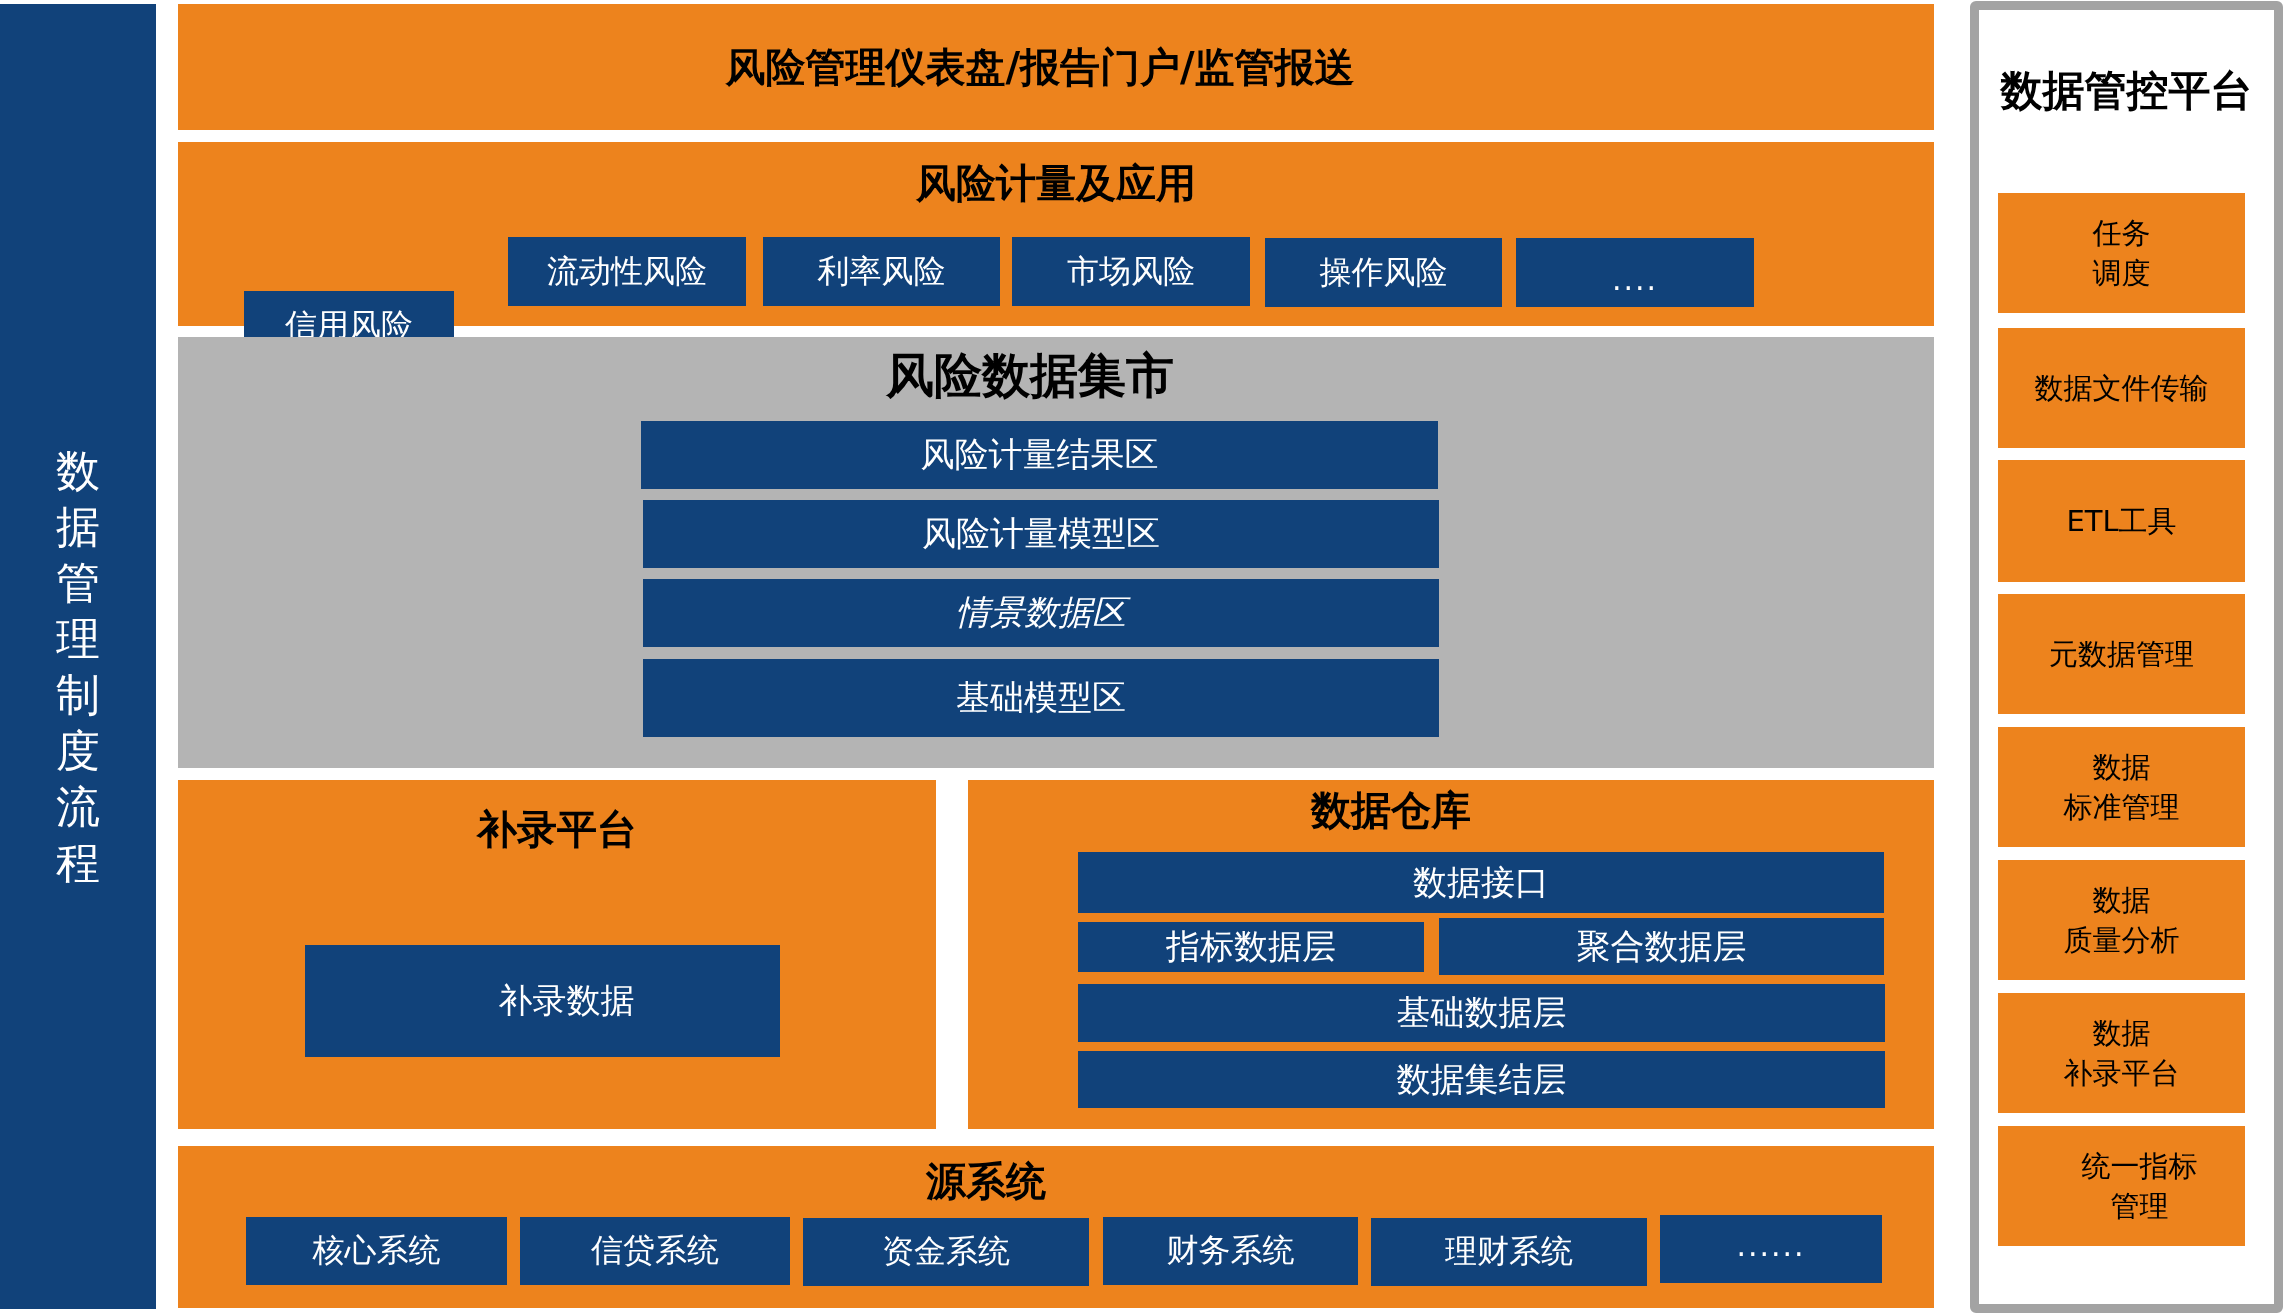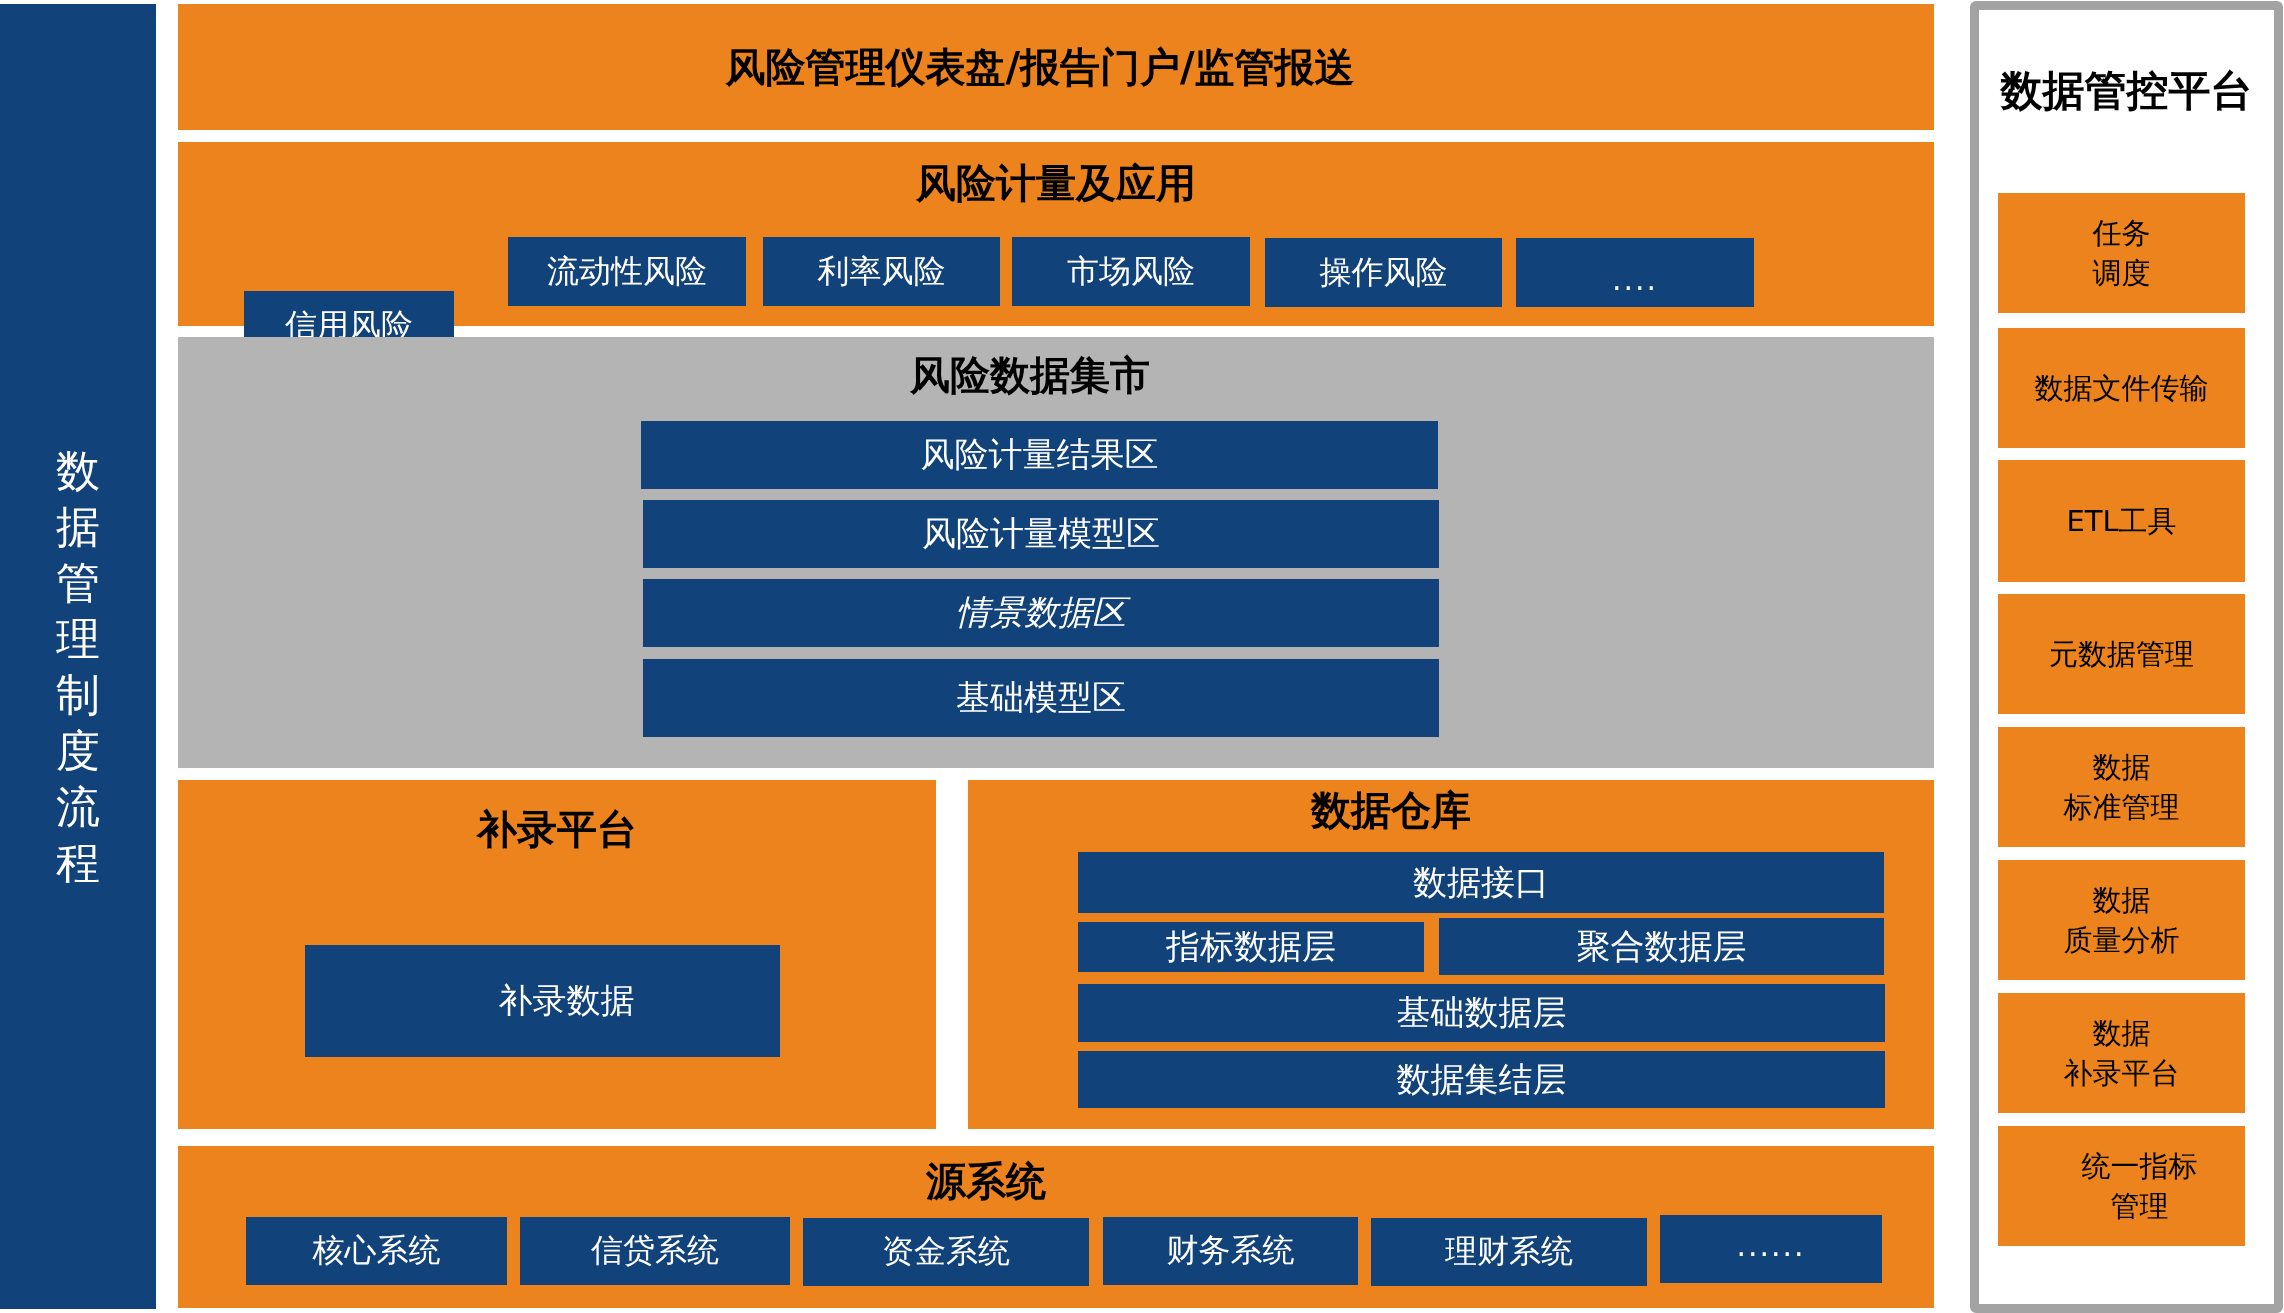--- a/index.html
+++ b/index.html
@@ -43,21 +43,21 @@
   <div class="abs title" style="left:0; width:1756px; top:18px; font-size:40px; line-height:46px;">风险计量及应用</div>
 </div>
 <div class="abs blue cell btxt" style="left:244px; top:244px; width:210px; height:69px;margin-top:47px;">信用风险</div>
 <div class="abs blue cell btxt" style="left:508px; top:237px; width:238px; height:69px;">流动性风险</div>
 <div class="abs blue cell btxt" style="left:763px; top:237px; width:237px; height:69px;">利率风险</div>
 <div class="abs blue cell btxt" style="left:1012px; top:237px; width:238px; height:69px;">市场风险</div>
 <div class="abs blue cell btxt" style="left:1265px; top:238px; width:237px; height:69px;">操作风险</div>
 <div class="abs blue cell btxt dots" style="left:1516px; top:238px; width:238px; height:69px; padding-top:14px;">....</div>
 
 <div class="abs gray" style="left:178px; top:337px; width:1756px; height:431px;">
-  <div class="abs title" style="left:0; width:1756px; top:15px; font-size:40px; line-height:46px; margin-left:-26px;">风险数据集市</div>
+  <div class="abs title" style="left:0; width:1756px; top:15px; font-size:48px; line-height:46px; margin-left:-26px;">风险数据集市</div>
 </div>
 <div class="abs blue cell mtxt" style="left:641px; top:421px; width:797px; height:68px;">风险计量结果区</div>
 <div class="abs blue cell mtxt" style="left:643px; top:500px; width:796px; height:68px;">风险计量模型区</div>
 <div class="abs blue cell mtxt" style="left:643px; top:579px; width:796px; height:68px;font-style:italic;">情景数据区</div>
 <div class="abs blue cell mtxt" style="left:643px; top:659px; width:796px; height:78px;">基础模型区</div>
 
 <div class="abs orange" style="left:178px; top:780px; width:758px; height:349px;">
   <div class="abs title" style="left:0; width:758px; top:26px; font-size:40px; line-height:46px;">补录平台</div>
 </div>
 <div class="abs blue cell mtxt" style="left:305px; top:945px; width:475px; height:112px;padding-left:48px;">补录数据</div>

